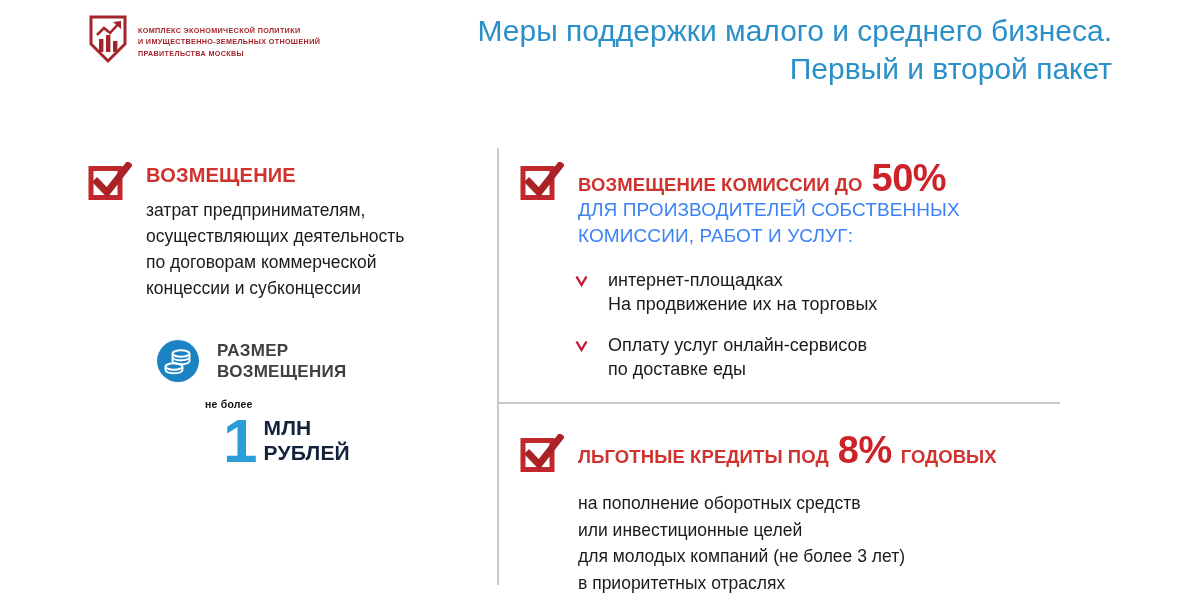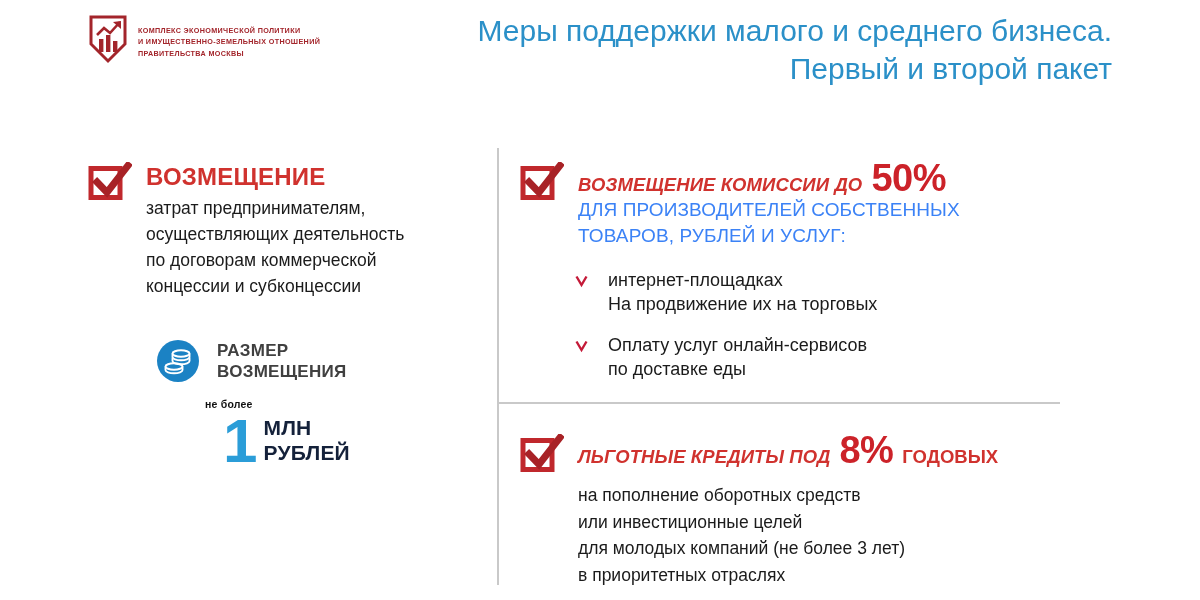--- a/index.html
+++ b/index.html
@@ -103,23 +103,23 @@
 
   .head-red {
     color: #d0322e;
     font-weight: bold;
     letter-spacing: 0.2px;
   }
 
   
   #block-reimbursement { left: 88px; top: 160px; width: 400px; }
   #block-reimbursement .head-red {
-    font-size: 24px;
+    font-size: 20px;
     line-height: 1.1;
-    margin: 4px 0 6px 0;
+    margin: 4px 0 12px 0;
   }
   #block-reimbursement .lines {
     font-size: 17.5px;
     line-height: 1.48;
     color: #1b1b1b;
   }
   #block-reimbursement .lines div { white-space: nowrap; }
 
   
   #block-amount {
@@ -180,21 +180,20 @@
     align-items: baseline;
     gap: 9px;
     margin: 2px 0 1px 0;
   }
   .head-line .txt {
     color: #d0322e;
     font-weight: bold;
     font-size: 18.5px;
     letter-spacing: 0.1px;
     white-space: nowrap;
-    font-style: italic;
   }
   .head-line .big {
     color: #cc2229;
     font-weight: bold;
     font-size: 38px;
     line-height: 0.86;
     letter-spacing: -0.5px;
   }
   .caps-lines {
     font-size: 19px;
@@ -229,21 +228,21 @@
   #block-credits { left: 520px; top: 432px; width: 570px; }
   #block-credits .head-line .txt { font-size: 18.5px; }
   #block-credits .head-line .big { font-size: 38px; }
   #block-credits .head-line .txt-after {
     color: #d0322e;
     font-weight: bold;
     font-size: 18.5px;
     white-space: nowrap;
   }
   .plain-lines {
-    margin-top: 14px;
+    margin-top: 22px;
     font-size: 17.5px;
     line-height: 1.52;
     color: #1b1b1b;
   }
   .plain-lines div { white-space: nowrap; }
 </style>
 </head>
 <body>
 
 <div id="slide">
@@ -326,21 +325,21 @@
         <rect x="3" y="6.5" width="29" height="29" fill="none" stroke="#c0282c" stroke-width="5"></rect>
         <polyline points="9,20 19,30.5 40,3.5" fill="none" stroke="#a82226" stroke-width="7" stroke-linecap="square" stroke-linejoin="miter"></polyline>
       </svg>
       <div class="card-body">
         <div class="head-line">
           <span class="txt">ВОЗМЕЩЕНИЕ КОМИССИИ ДО</span>
           <span class="big">50%</span>
         </div>
         <div class="caps-lines">
           <div>ДЛЯ ПРОИЗВОДИТЕЛЕЙ СОБСТВЕННЫХ</div>
-          <div>ТОВАРОВ, РУБЛЕЙ И УСЛУГ:</div>
+          <div>КОМИССИИ, РАБОТ И УСЛУГ:</div>
         </div>
       </div>
     </div>
 
     <div class="bullets">
       <div class="bullet">
         <svg class="chev" viewBox="0 0 13 13">
           <polyline points="1.5,1.5 6.5,10 11.5,1.5" fill="none" stroke="#c41a38" stroke-width="2.4"></polyline>
         </svg>
         <div class="bullet-text">

